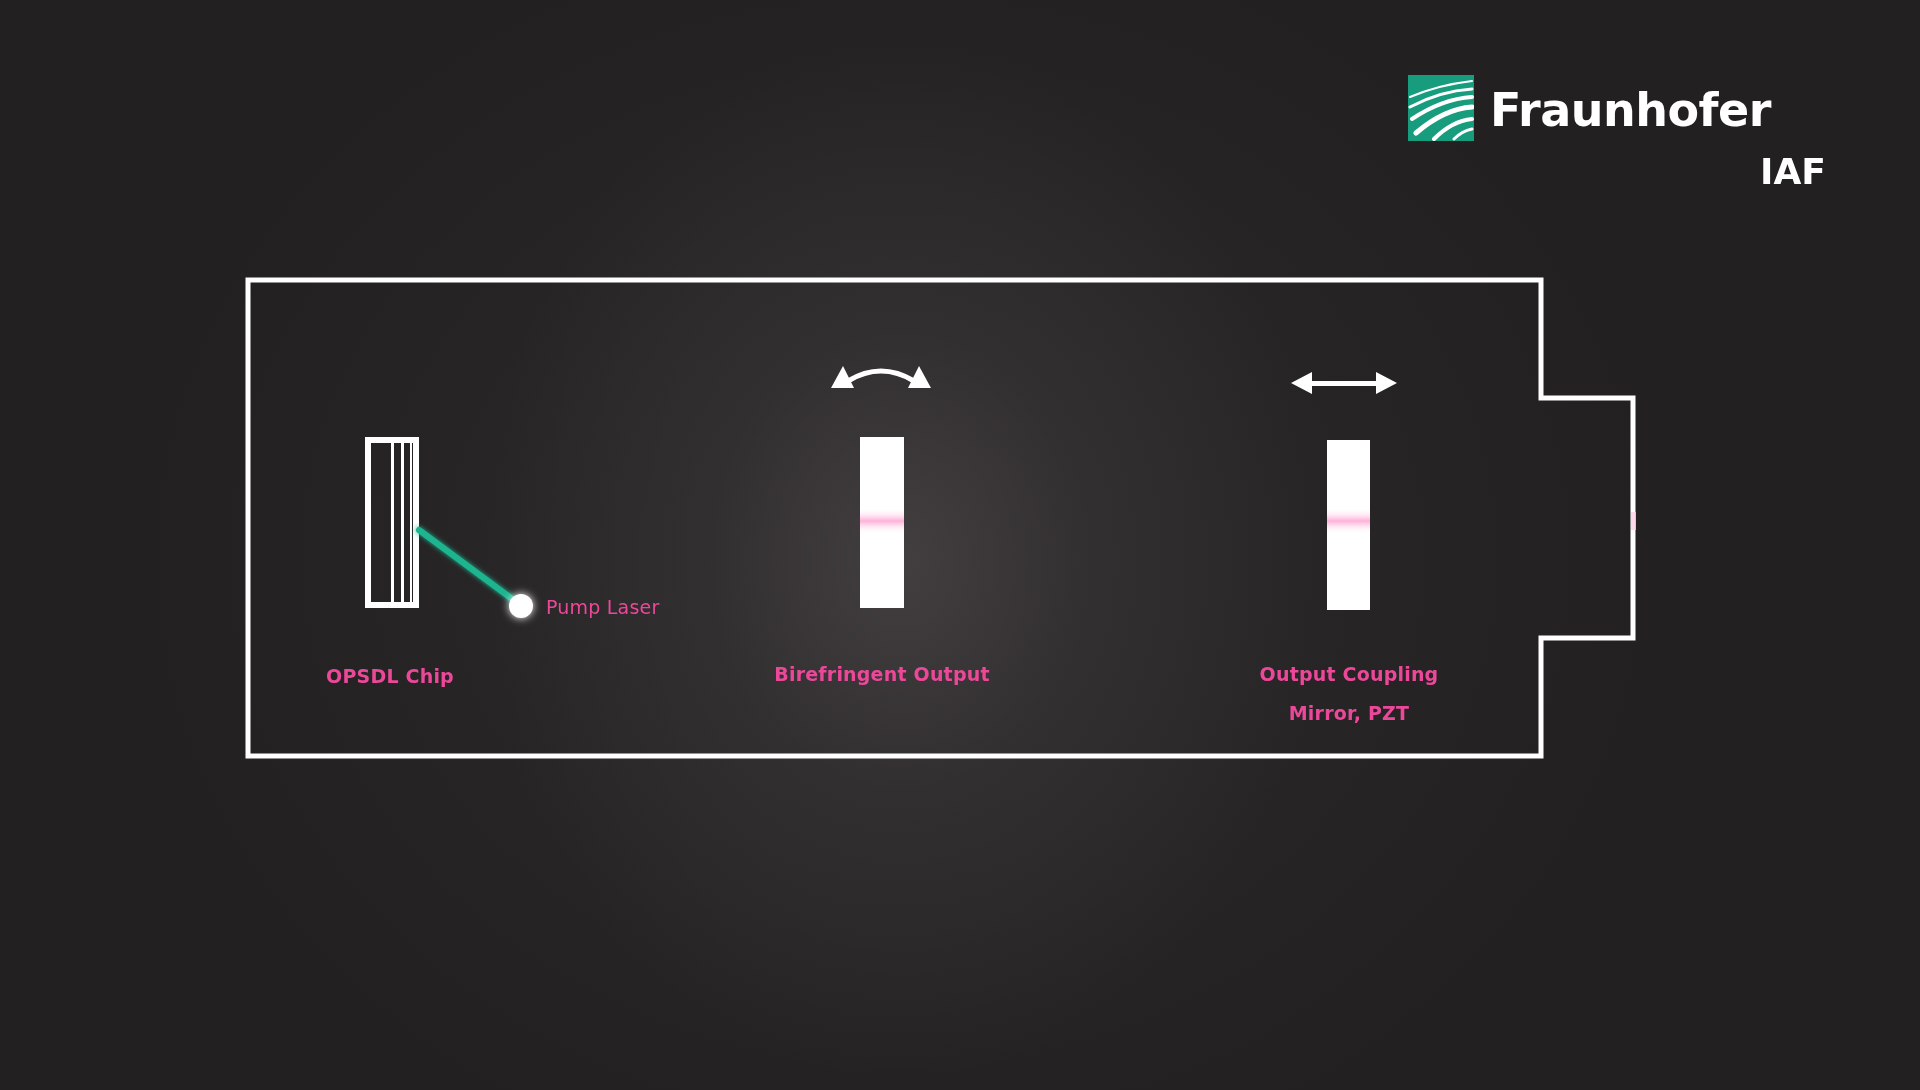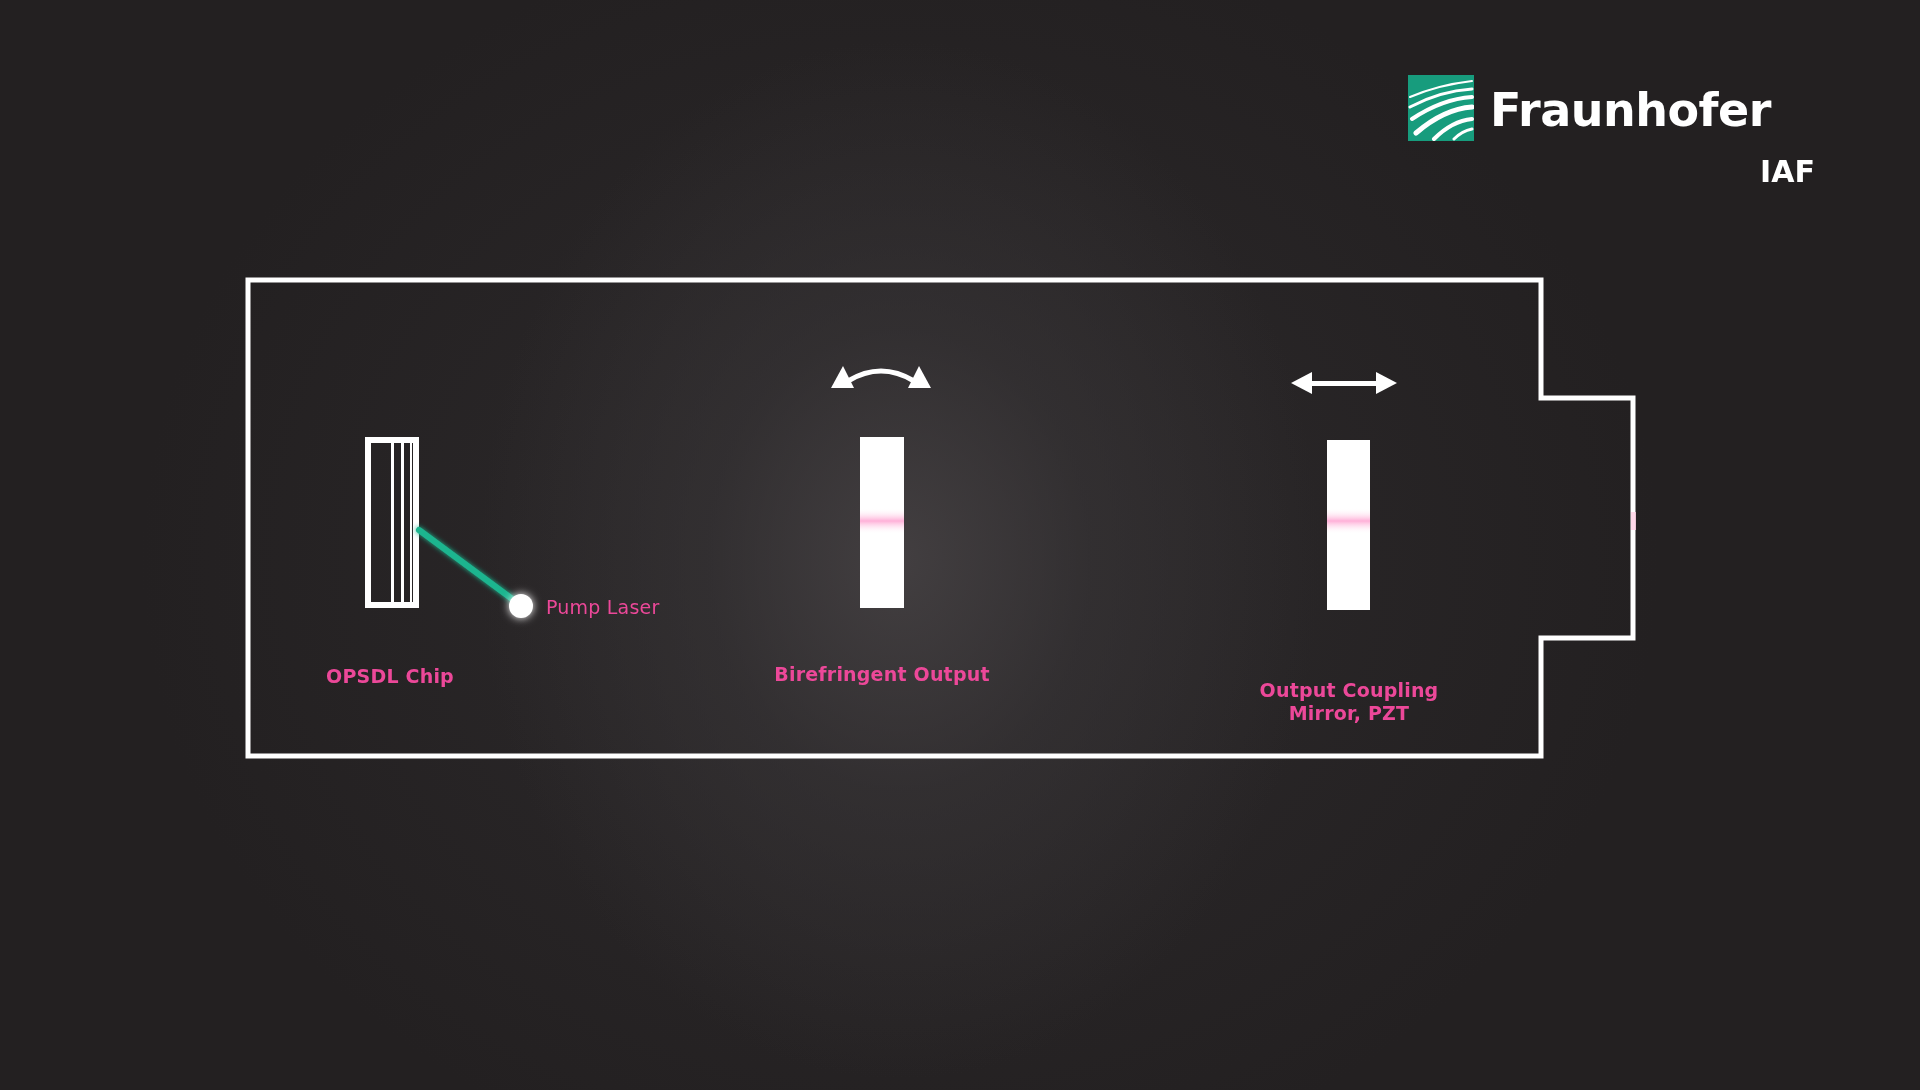--- a/index.html
+++ b/index.html
@@ -20,21 +20,21 @@
     white-space: nowrap; letter-spacing: 0.2px;
   }
   .label.center { transform: translateX(-50%); text-align: center; font-weight: bold; }
   .logo { position: absolute; left: 1408px; top: 75px; }
   .logo-word {
     position: absolute; left: 1490px; top: 78px; color: #ffffff;
     font-size: 46px; line-height: 64px; font-weight: bold; letter-spacing: -0.5px;
   }
   .logo-sub {
     position: absolute; left: 1760px; top: 154px; color: #ffffff;
-    font-size: 30px; line-height: 36px; font-weight: bold;
+    font-size: 36px; line-height: 36px; font-weight: bold;
   }
 </style>
 </head>
 <body>
 
 <div class="bg-glow"></div>
 
 <svg class="diagram" width="1920" height="1090" viewBox="0 0 1920 1090">
   <defs>
     <filter id="glowRed" x="-10%" y="-300%" width="120%" height="700%">
@@ -97,21 +97,21 @@
   </g>
 
   <line x1="419" y1="521" x2="1842" y2="521" stroke="#FF0A63" stroke-width="6" stroke-linecap="round" filter="url(#glowRed)"></line>
 
   <rect x="1631" y="512" width="5" height="18" fill="#ffd0e4" opacity="0.8"></rect>
 </svg>
 
 <div class="label" style="left:546px; top:588px;">Pump Laser</div>
 <div class="label center" style="left:390px; top:657px;">OPSDL Chip</div>
 <div class="label center" style="left:882px; top:655px;">Birefringent Output</div>
-<div class="label center" style="left:1349px; top:655px;margin-top:16px;">Output Coupling</div>
+<div class="label center" style="left:1349px; top:655px;">Output Coupling</div>
 <div class="label center" style="left:1349px; top:694px;">Mirror, PZT</div>
 
 <svg class="logo" width="66" height="66" viewBox="0 0 66 66">
   <rect x="0" y="0" width="66" height="66" fill="#179C7D"></rect>
   <g fill="none" stroke="#ffffff" stroke-linecap="round">
     <path d="M2 22 Q30 10 64 6" stroke-width="2"></path>
     <path d="M2 32 Q32 16 64 14" stroke-width="3"></path>
     <path d="M4 44 Q34 24 64 22" stroke-width="4"></path>
     <path d="M8 58 Q36 34 64 32" stroke-width="5"></path>
     <path d="M26 64 Q44 46 64 44" stroke-width="4"></path>

